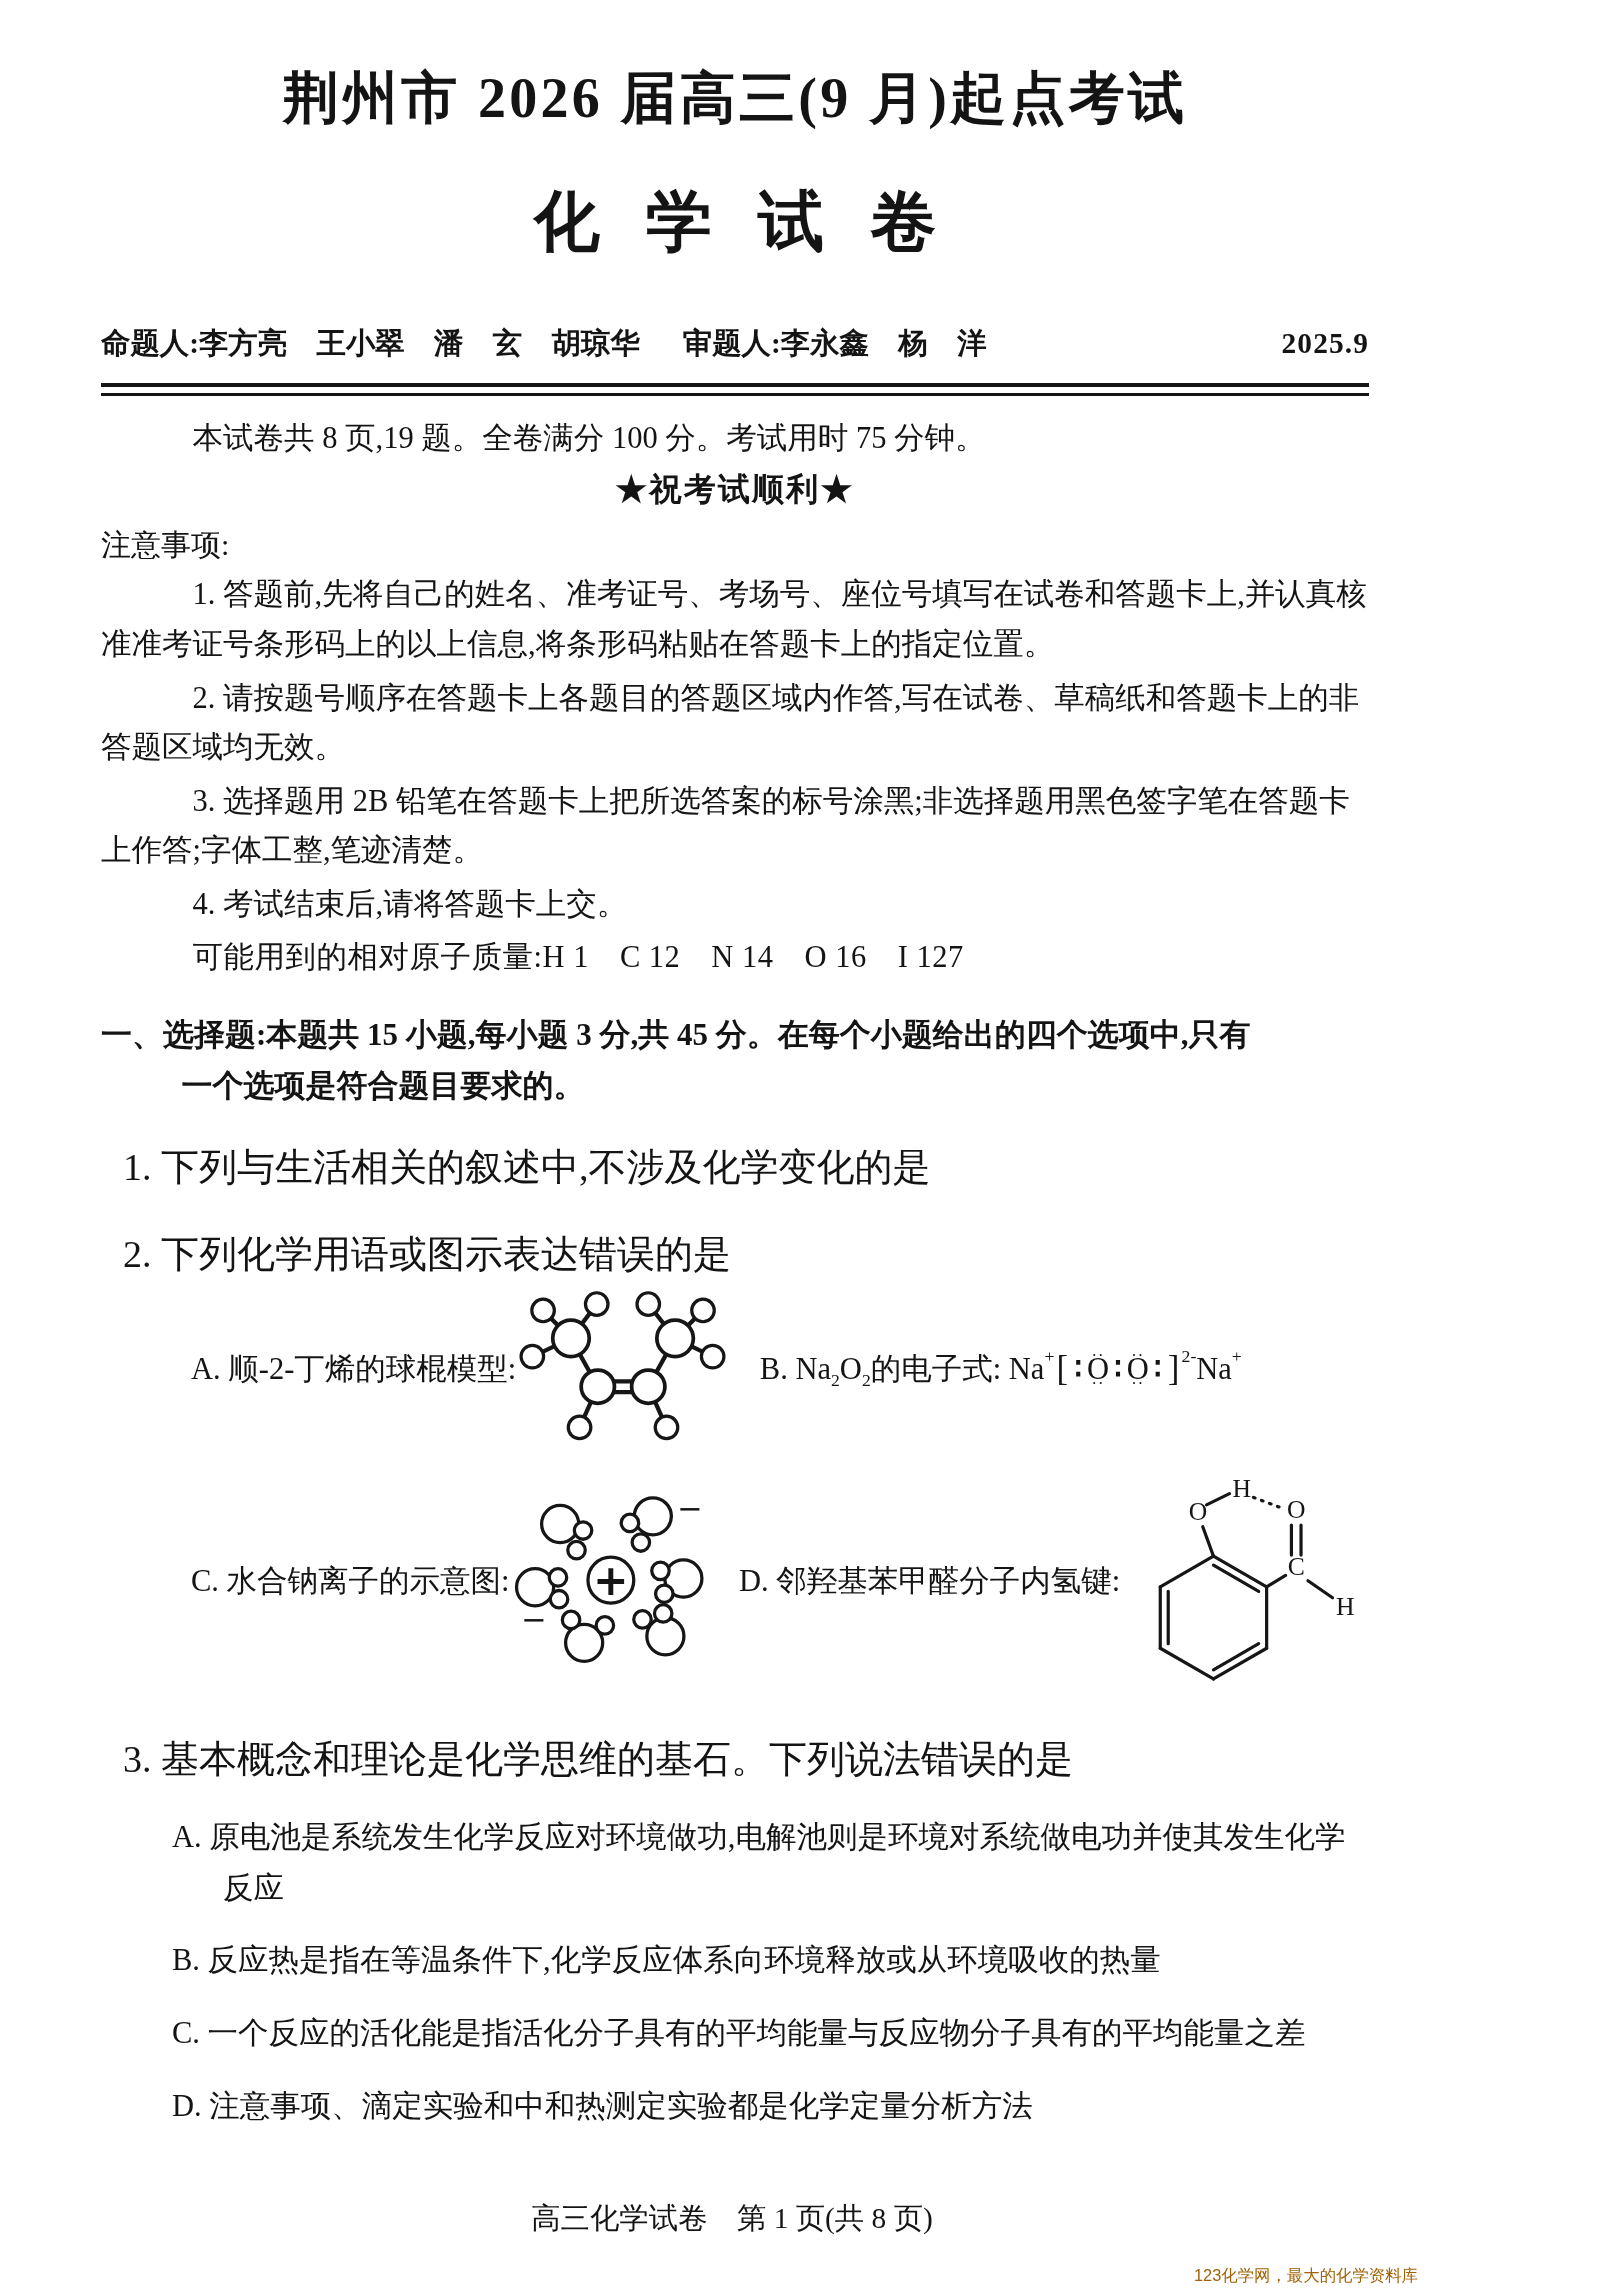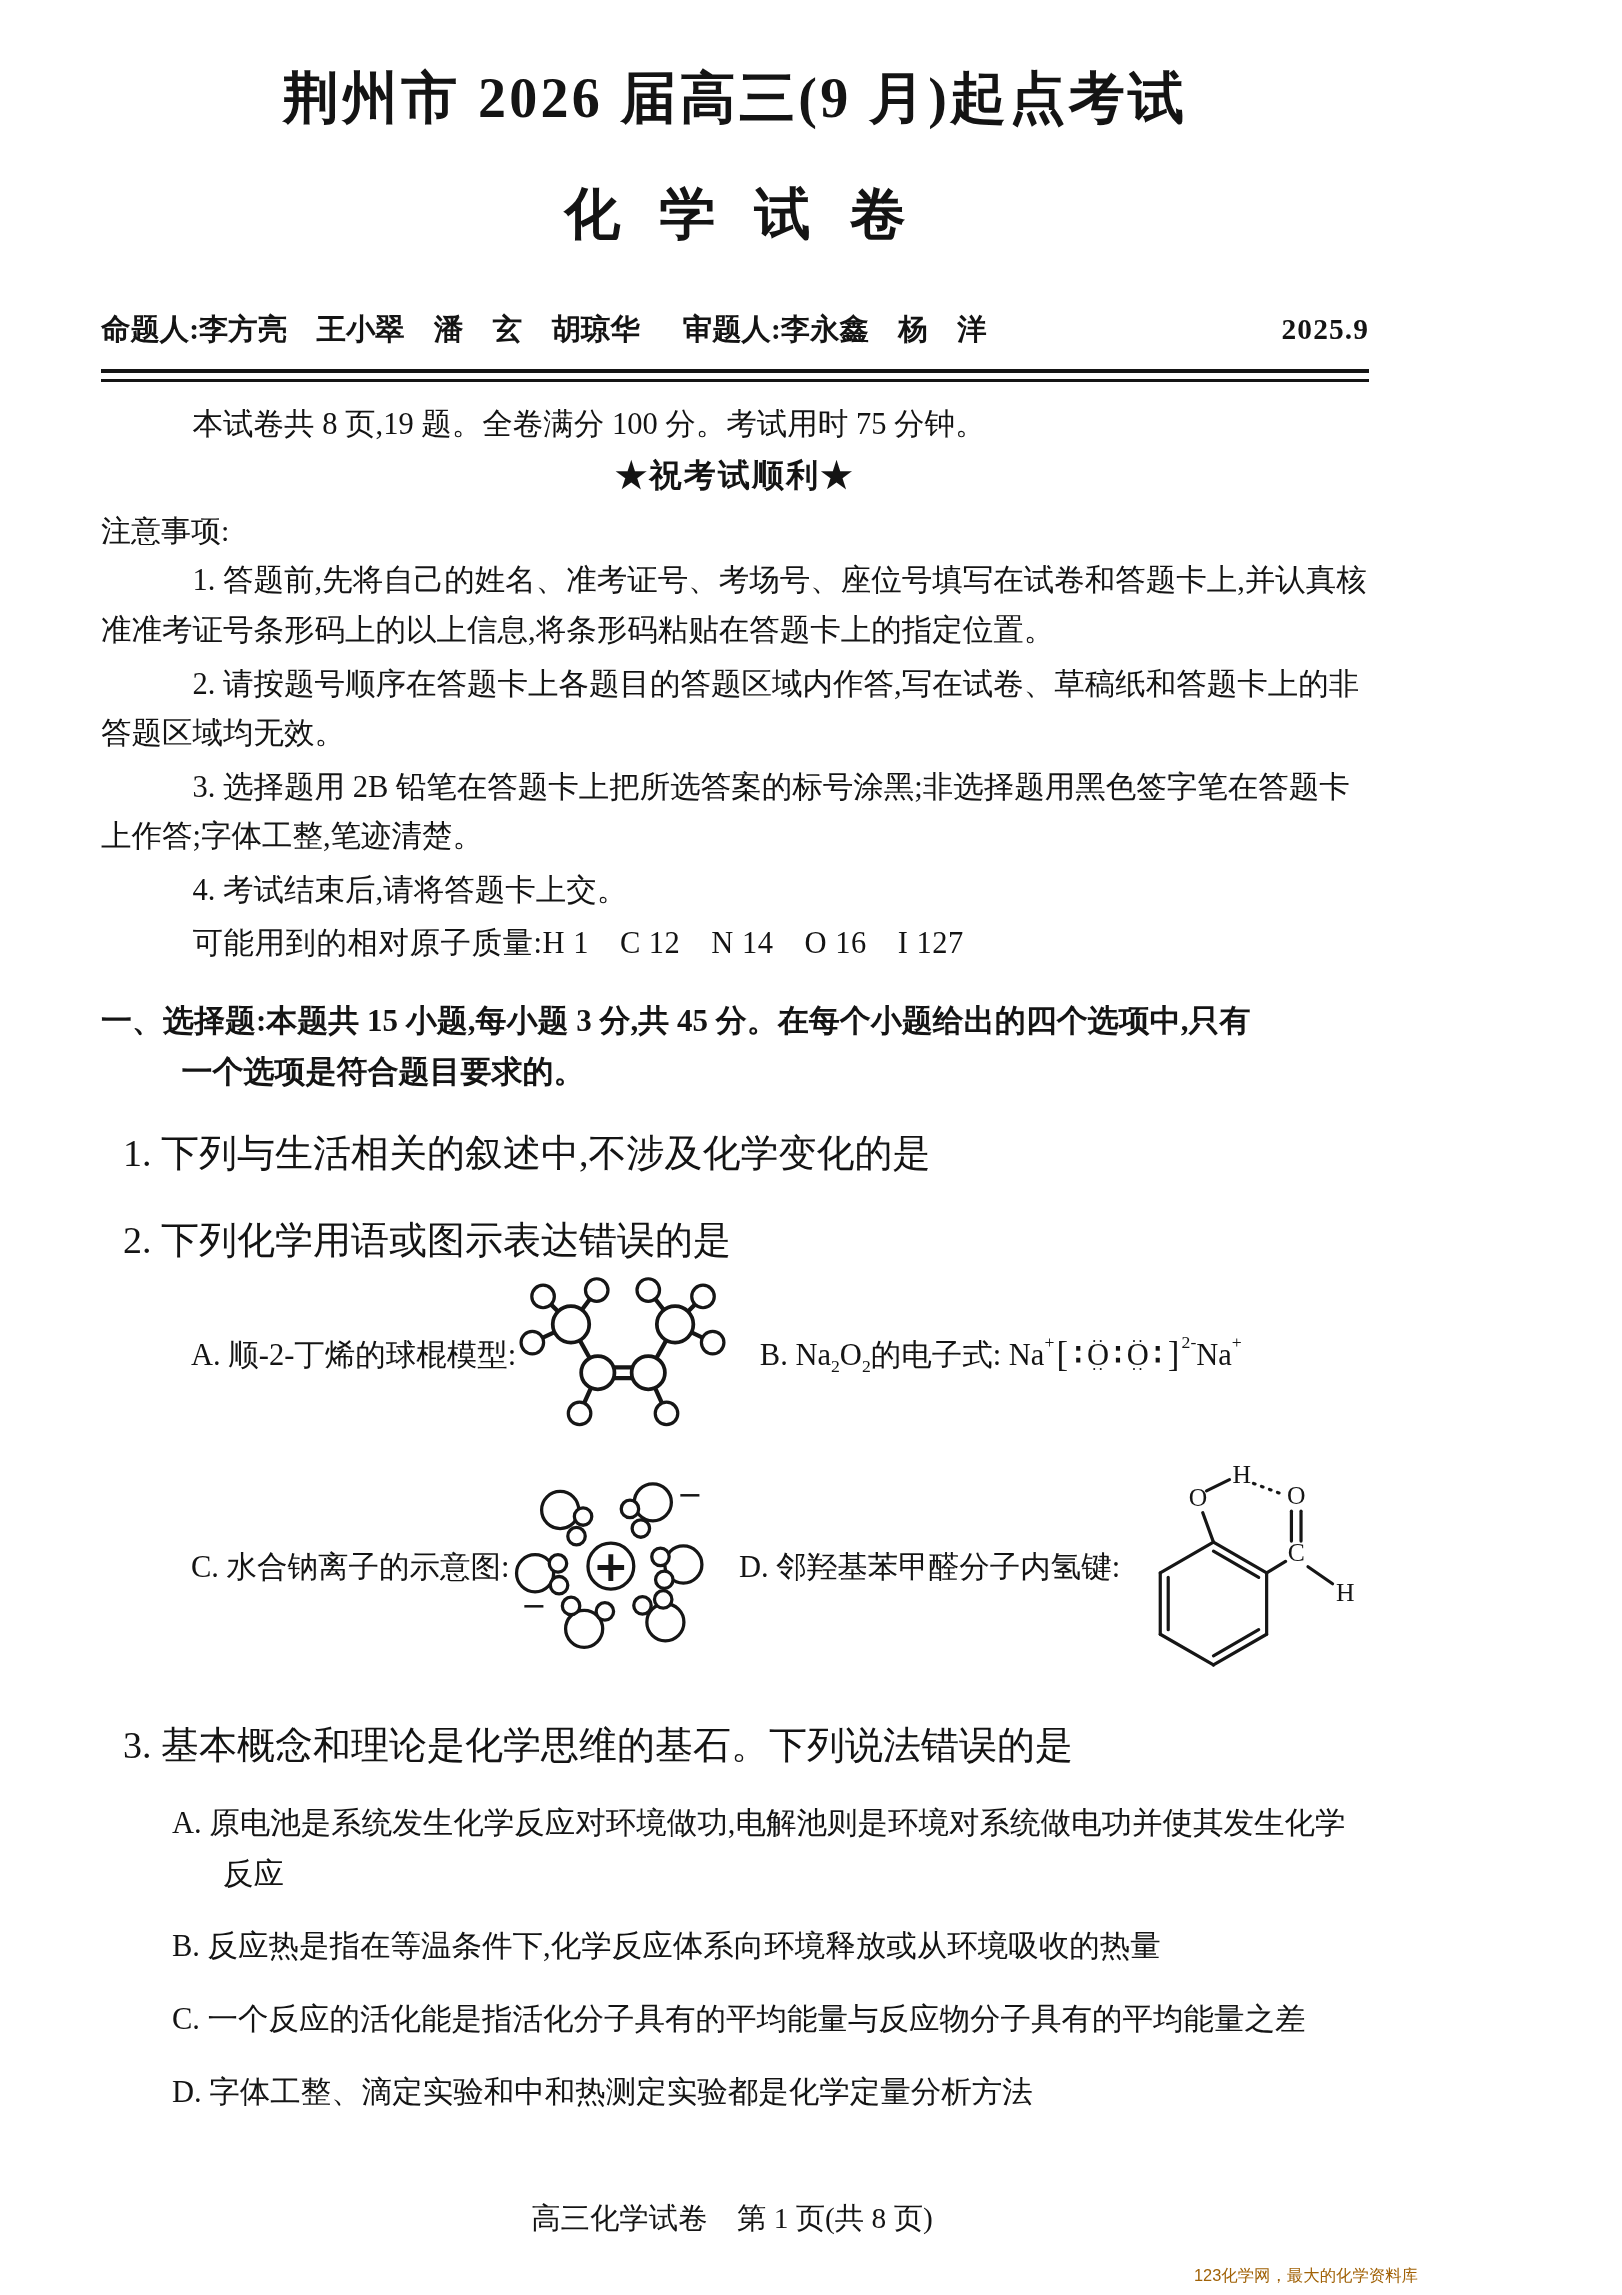--- a/index.html
+++ b/index.html
@@ -5,21 +5,21 @@
   html,body{margin:0;padding:0;}
   body{
     width:1622px;height:2295px;background:#ffffff;
     font-family:"Liberation Serif","DejaVu Serif",serif;
     color:#141414;
   }
   .page{position:relative;width:1432px;height:2295px;overflow:hidden;box-sizing:border-box;}
   .content{padding:32px 63px 0 101px;box-sizing:border-box;}
 
   .title1{font-size:56px;font-weight:700;text-align:center;margin:29.4px 0 0 0;letter-spacing:3.3px;}
-  .title2{font-size:56px;font-weight:700;text-align:center;margin:40px 0 0 0;letter-spacing:.7em;text-indent:.7em;}
+  .title2{font-size:66px;font-weight:700;text-align:center;margin:40px 0 0 0;letter-spacing:.7em;text-indent:.7em;}
 
   .examiners{display:flex;align-items:baseline;font-size:29.4px;font-weight:700;margin-top:57px;white-space:nowrap;}
   .examiners .rev{margin-left:43px;}
   .examiners .date{margin-left:auto;font-weight:700;letter-spacing:1.1px;text-align:center;}
 
   .rule{margin-top:18.5px;height:6.5px;border-top:4.4px solid #151515;border-bottom:3.8px solid #151515;}
 
   .intro{font-size:30.5px;margin:22px 0 0 0;text-indent:3em;}
   .wish{font-size:32px;font-weight:700;text-align:center;margin:8.7px 0 0 0;letter-spacing:2.2px;}
   .notice-title{font-size:30px;margin:13px 0 0 0;}
@@ -212,21 +212,21 @@
         <text class="glyph" x="330" y="215" text-anchor="middle">C</text>
         <text class="glyph" x="422" y="290" text-anchor="middle">H</text>
       </svg>
     </div>
 
     <p class="stem">3. 基本概念和理论是化学思维的基石。下列说法错误的是</p>
     <div class="q3opts">
       <p class="q3opt q3a">A. 原电池是系统发生化学反应对环境做功,电解池则是环境对系统做电功并使其发生化学反应</p>
       <p class="q3opt">B. 反应热是指在等温条件下,化学反应体系向环境释放或从环境吸收的热量</p>
       <p class="q3opt">C. 一个反应的活化能是指活化分子具有的平均能量与反应物分子具有的平均能量之差</p>
-      <p class="q3opt">D. 字体工整、滴定实验和中和热测定实验都是化学定量分析方法</p>
+      <p class="q3opt">D. 注意事项、滴定实验和中和热测定实验都是化学定量分析方法</p>
     </div>
 
   </div>
 
   <p class="footer">高三化学试卷　第 1 页(共 8 页)</p>
   <p class="watermark">123化学网，最大的化学资料库</p>
 </div>
 
 
 </body></html>

